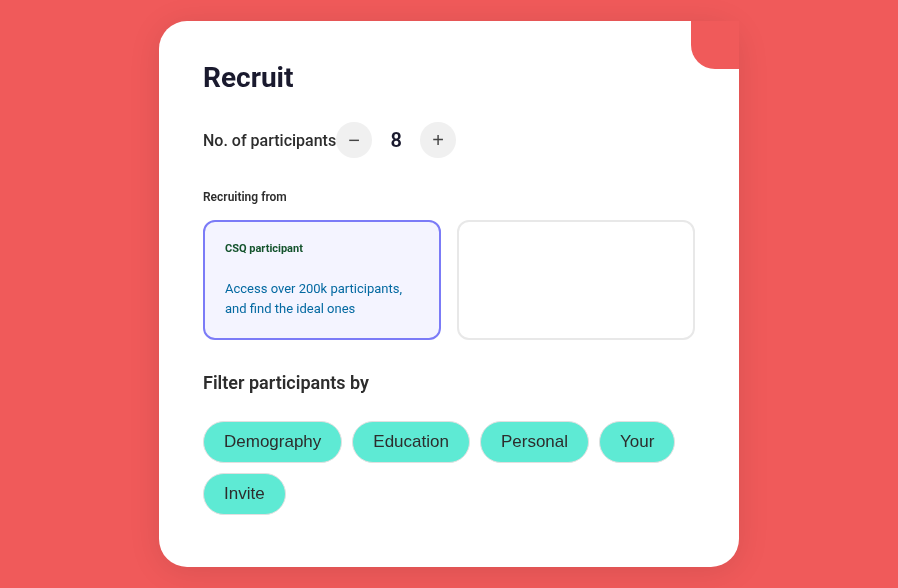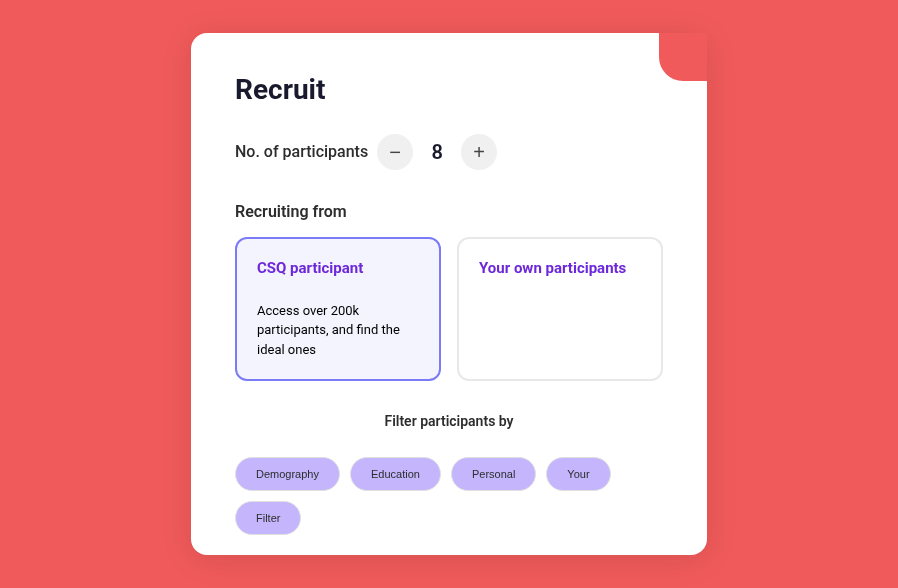--- a/index.html
+++ b/index.html
@@ -13,23 +13,23 @@
       height: 588px;
       background-color: #f05a5a;
       display: flex;
       align-items: center;
       justify-content: center;
       font-family: -apple-system, BlinkMacSystemFont, 'Segoe UI', Roboto, sans-serif;
     }
 
     .card {
       background: #ffffff;
-      border-radius: 16px;
-      width: 516px;
-      padding: 40px 44px 20px 44px;
+      border-radius: 28px;
+      width: 580px;
+      padding: 40px 44px 52px 44px;
       position: relative;
       box-shadow: 0 4px 32px rgba(0,0,0,0.10);
     }
 
     
     .card::before {
       content: '';
       position: absolute;
       top: 0;
       right: 0;
@@ -42,21 +42,21 @@
     .card-title {
       font-size: 28px;
       font-weight: 700;
       color: #1a1a2e;
       margin-bottom: 28px;
     }
 
     .participants-row {
       display: flex;
       align-items: center;
-      gap: 9px;
+      gap: 0;
       margin-bottom: 32px;
     }
 
     .participants-label {
       font-size: 16px;
       color: #2d2d2d;
       font-weight: 500;
     }
 
     .stepper {
@@ -83,21 +83,21 @@
 
     .stepper-value {
       font-size: 20px;
       font-weight: 600;
       color: #1a1a2e;
       min-width: 20px;
       text-align: center;
     }
 
     .section-label {
-      font-size: 16px;
+      font-size: 12px;
       font-weight: 600;
       color: #2d2d2d;
       margin-bottom: 16px;
     }
 
     .recruit-options {
       display: flex;
       gap: 16px;
       margin-bottom: 32px;
     }
@@ -115,52 +115,51 @@
       border-color: #7b7bf7;
       background: #f4f4ff;
     }
 
     .option-card.unselected {
       border: 2px solid #e8e8e8;
       background: #fff;
     }
 
     .option-title {
-      font-size: 15px;
+      font-size: 11px;
       font-weight: 700;
-      color: #6d28d9;
+      color: #14532d;
       margin-bottom: 24px;
     }
 
     .option-desc {
       font-size: 13px;
-      color: #000000;
+      color: #0369a1;
       line-height: 1.5;
     }
 
     .filter-section-label {
-      font-size: 14px;
+      font-size: 18px;
       font-weight: 600;
       color: #2d2d2d;
       margin-bottom: 28px;
-      text-align: center;
     }
 
     .filter-tags {
       display: flex;
       flex-wrap: wrap;
       gap: 10px;
     }
 
     .filter-tag {
       padding: 10px 20px;
       border-radius: 50px;
       border: 1.5px solid #e0e0e0;
-      background: #c4b5fd;
-      font-size: 11px;
+      background: #5eead4;
+      font-size: 17px;
       font-weight: 500;
       color: #2d2d2d;
       cursor: pointer;
       transition: background 0.15s, border-color 0.15s;
     }
   </style>
 </head>
 <body>
 
 <div class="card">
@@ -177,27 +176,26 @@
   </div>
 
   <div class="section-label">Recruiting from</div>
 
   <div class="recruit-options">
     <div class="option-card selected">
       <div class="option-title">CSQ participant</div>
       <div class="option-desc">Access over 200k participants, and find the ideal ones</div>
     </div>
     <div class="option-card unselected">
-      <div class="option-title">Your own participants</div>
     </div>
   </div>
 
   <div class="filter-section-label">Filter participants by</div>
 
   <div class="filter-tags">
     <button class="filter-tag">Demography</button>
     <button class="filter-tag">Education</button>
     <button class="filter-tag">Personal</button>
     <button class="filter-tag">Your</button>
-    <button class="filter-tag">Filter</button>
+    <button class="filter-tag">Invite</button>
   </div>
 
 </div>
 
 </body></html>

